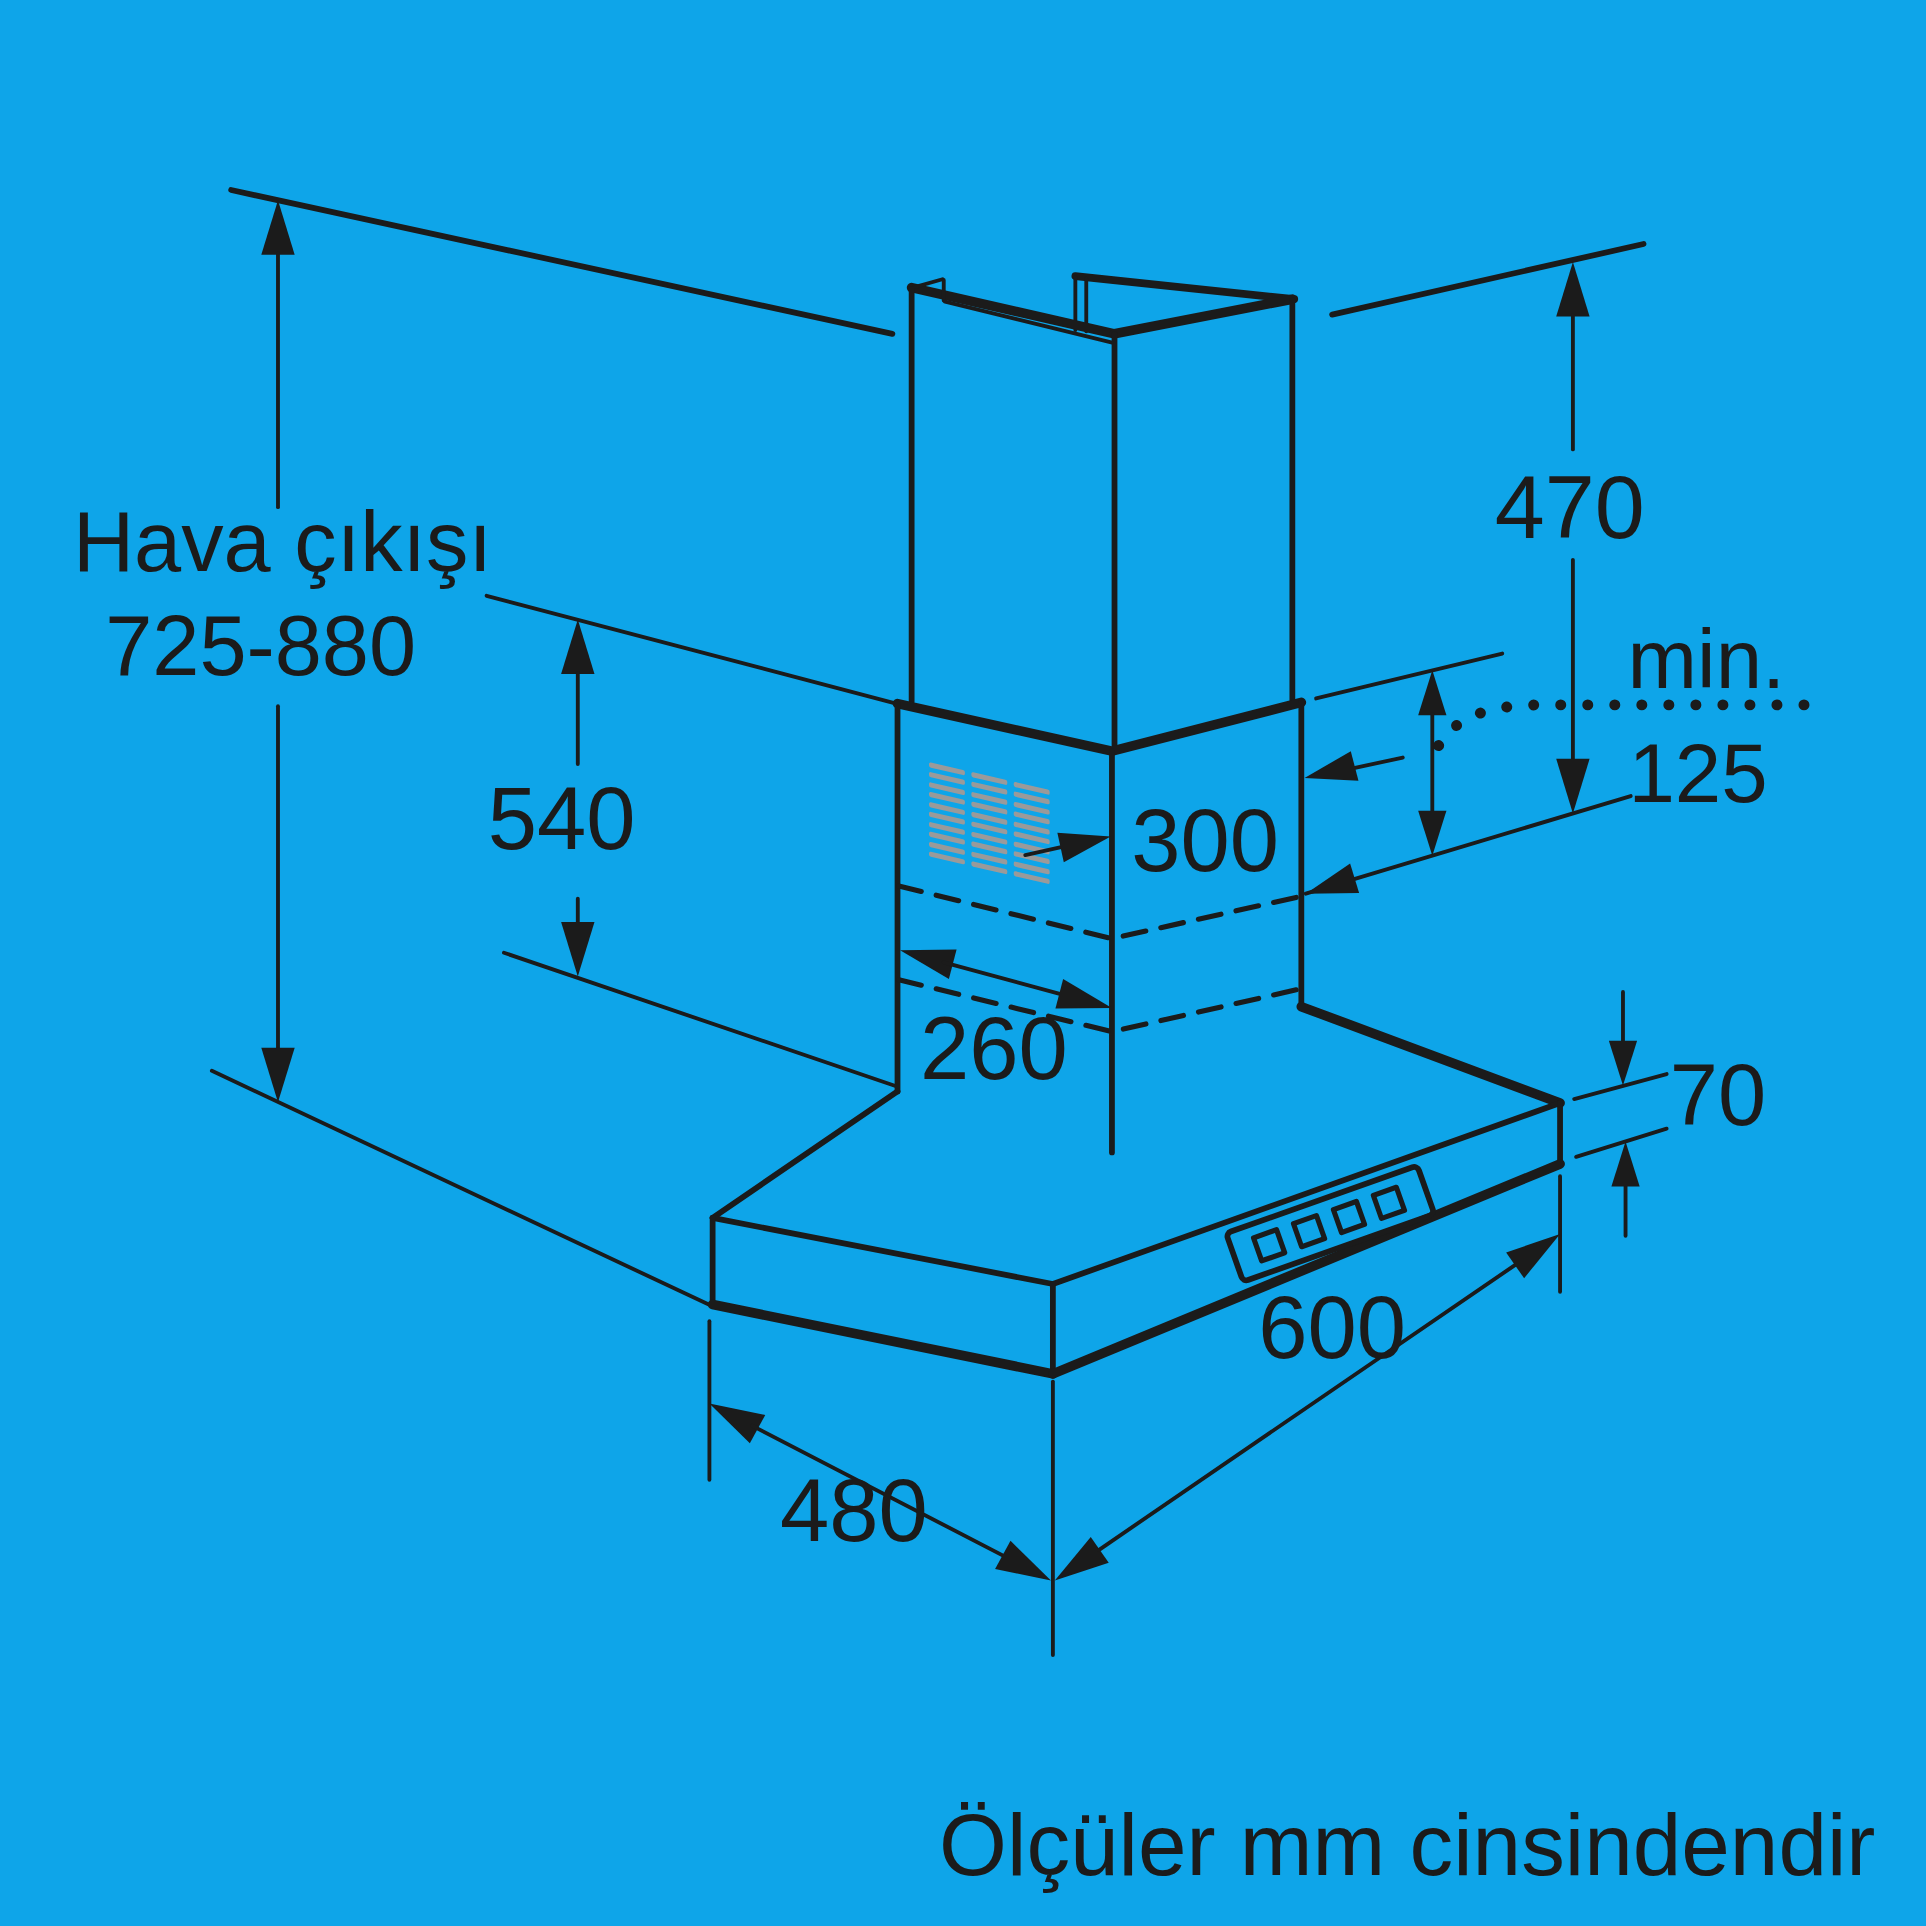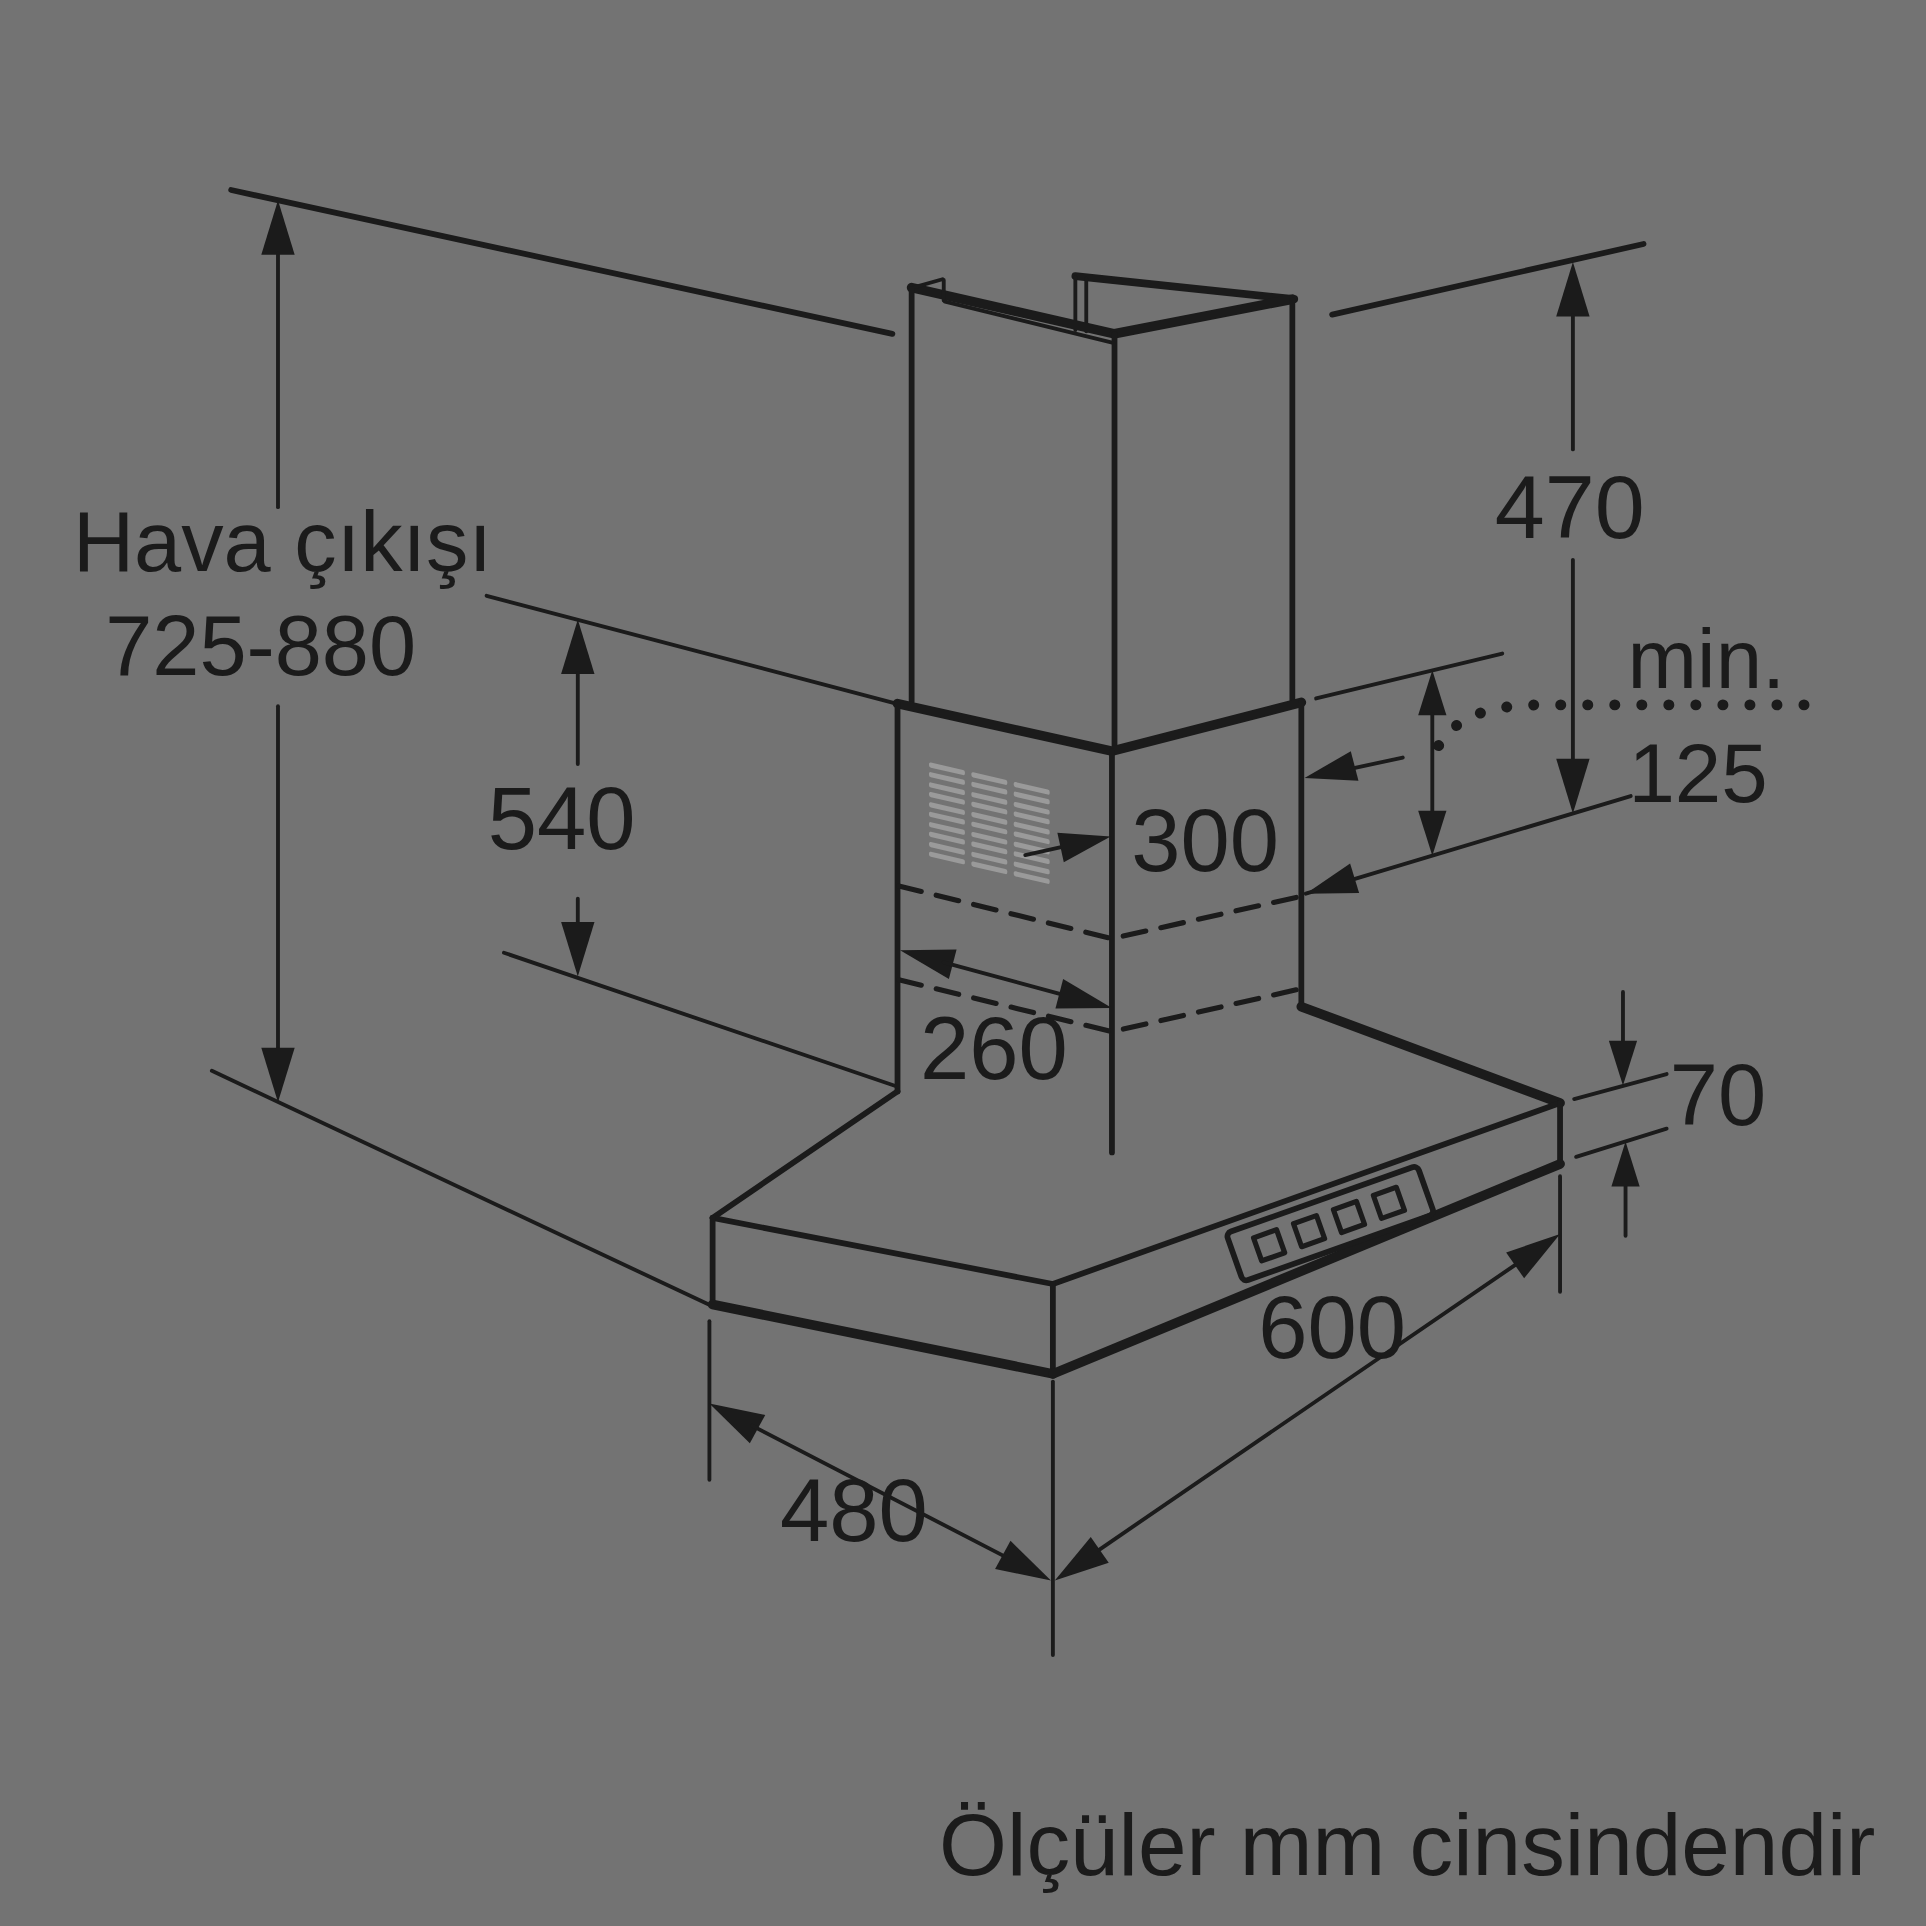--- a/index.html
+++ b/index.html
@@ -1,16 +1,16 @@
 <!DOCTYPE html>
 <html style="font-size:10.3px"><head>
 <meta charset="utf-8">
 <style>
   html,body{margin:0;padding:0;background:#ffffff;width:100%;height:100%;}
-  .stage{width:100vmin;height:100vmin;margin:0 auto;display:block;background:#737373;}
+  .stage{width:100vmin;height:100vmin;margin:0 auto;display:block;background:#0ea5e9;}
   svg{display:block;width:100%;height:100%;}
   text{font-family:"Liberation Sans","DejaVu Sans",sans-serif;fill:#1b1b1b;}
   .ln{stroke:#1b1b1b;fill:none;stroke-linecap:round;stroke-linejoin:round;}
   .thin{stroke-width:6;}
   .mid{stroke-width:9;}
   .thick{stroke-width:15;}
   .back{stroke-width:12;}
   .dash{stroke-width:8;stroke-dasharray:36 24;}
   .ah{fill:#1b1b1b;stroke:none;}
   .grille{fill:#9a9a9a;stroke:none;}

